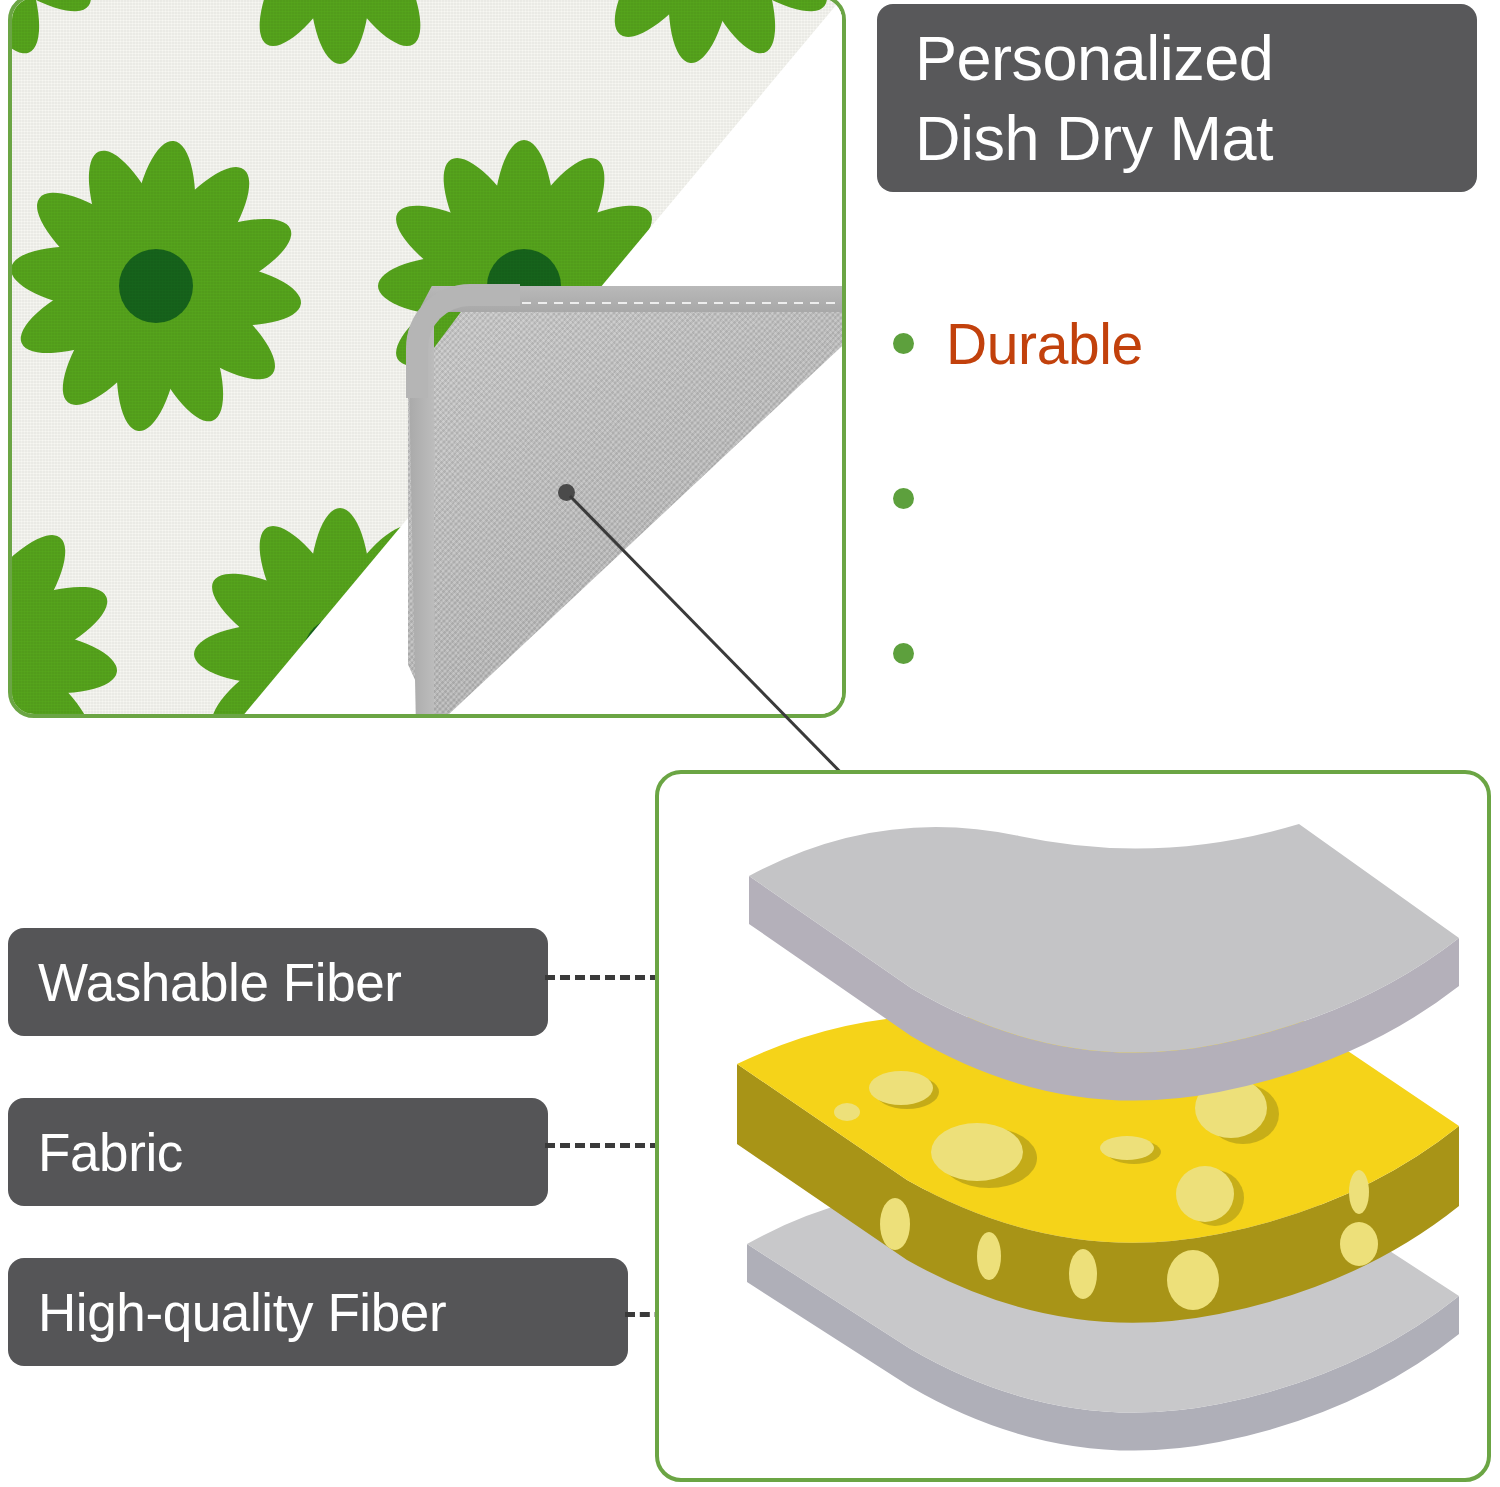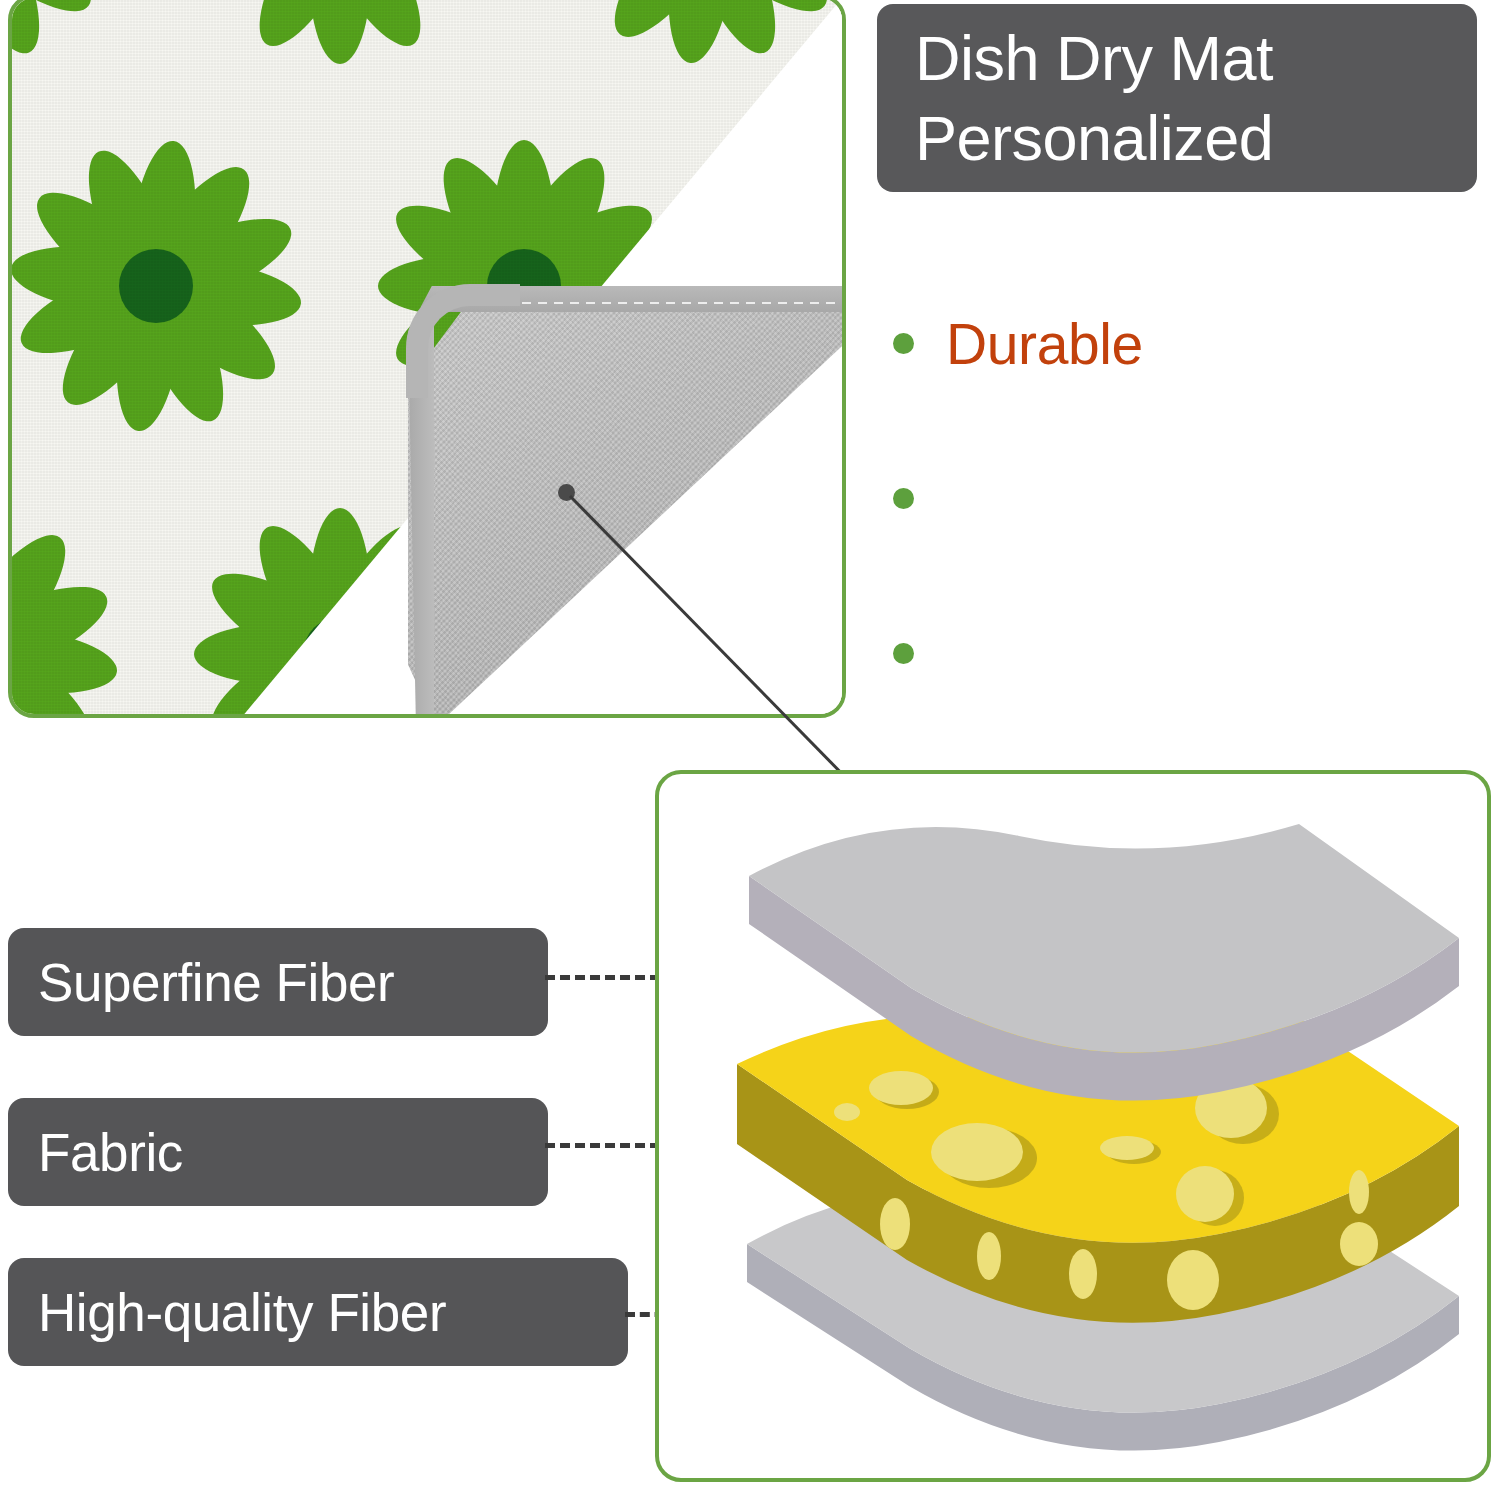--- a/index.html
+++ b/index.html
@@ -350,39 +350,39 @@
   </div>
 </div>
 
 <div id="callout-dot"></div>
 
 <svg id="pointer-line" viewBox="0 0 1500 1487">
   <line x1="570" y1="496" x2="950" y2="884" stroke="#3a3a3a" stroke-width="3"></line>
 </svg>
 
 <div id="title-card">
+  <div class="line">Personalized</div>
   <div class="line">Dish Dry Mat</div>
-  <div class="line">Personalized</div>
 </div>
 
 <div id="features">
   <div class="feature-row">
     <span class="bullet-dot"></span>
     <span class="feature-text">Durable</span>
   </div>
   <div class="feature-row">
     <span class="bullet-dot"></span>
   </div>
   <div class="feature-row">
     <span class="bullet-dot"></span>
   </div>
 </div>
 
 <div class="layer-chip" id="chip-fiber">
-  <span>Superfine Fiber</span>
+  <span>Washable Fiber</span>
 </div>
 <div class="leader" id="leader-fiber"></div>
 
 <div class="layer-chip" id="chip-sponge">
   <span>Fabric</span>
 </div>
 <div class="leader" id="leader-sponge"></div>
 
 <div class="layer-chip" id="chip-fabric">
   <span>High-quality Fiber</span>

